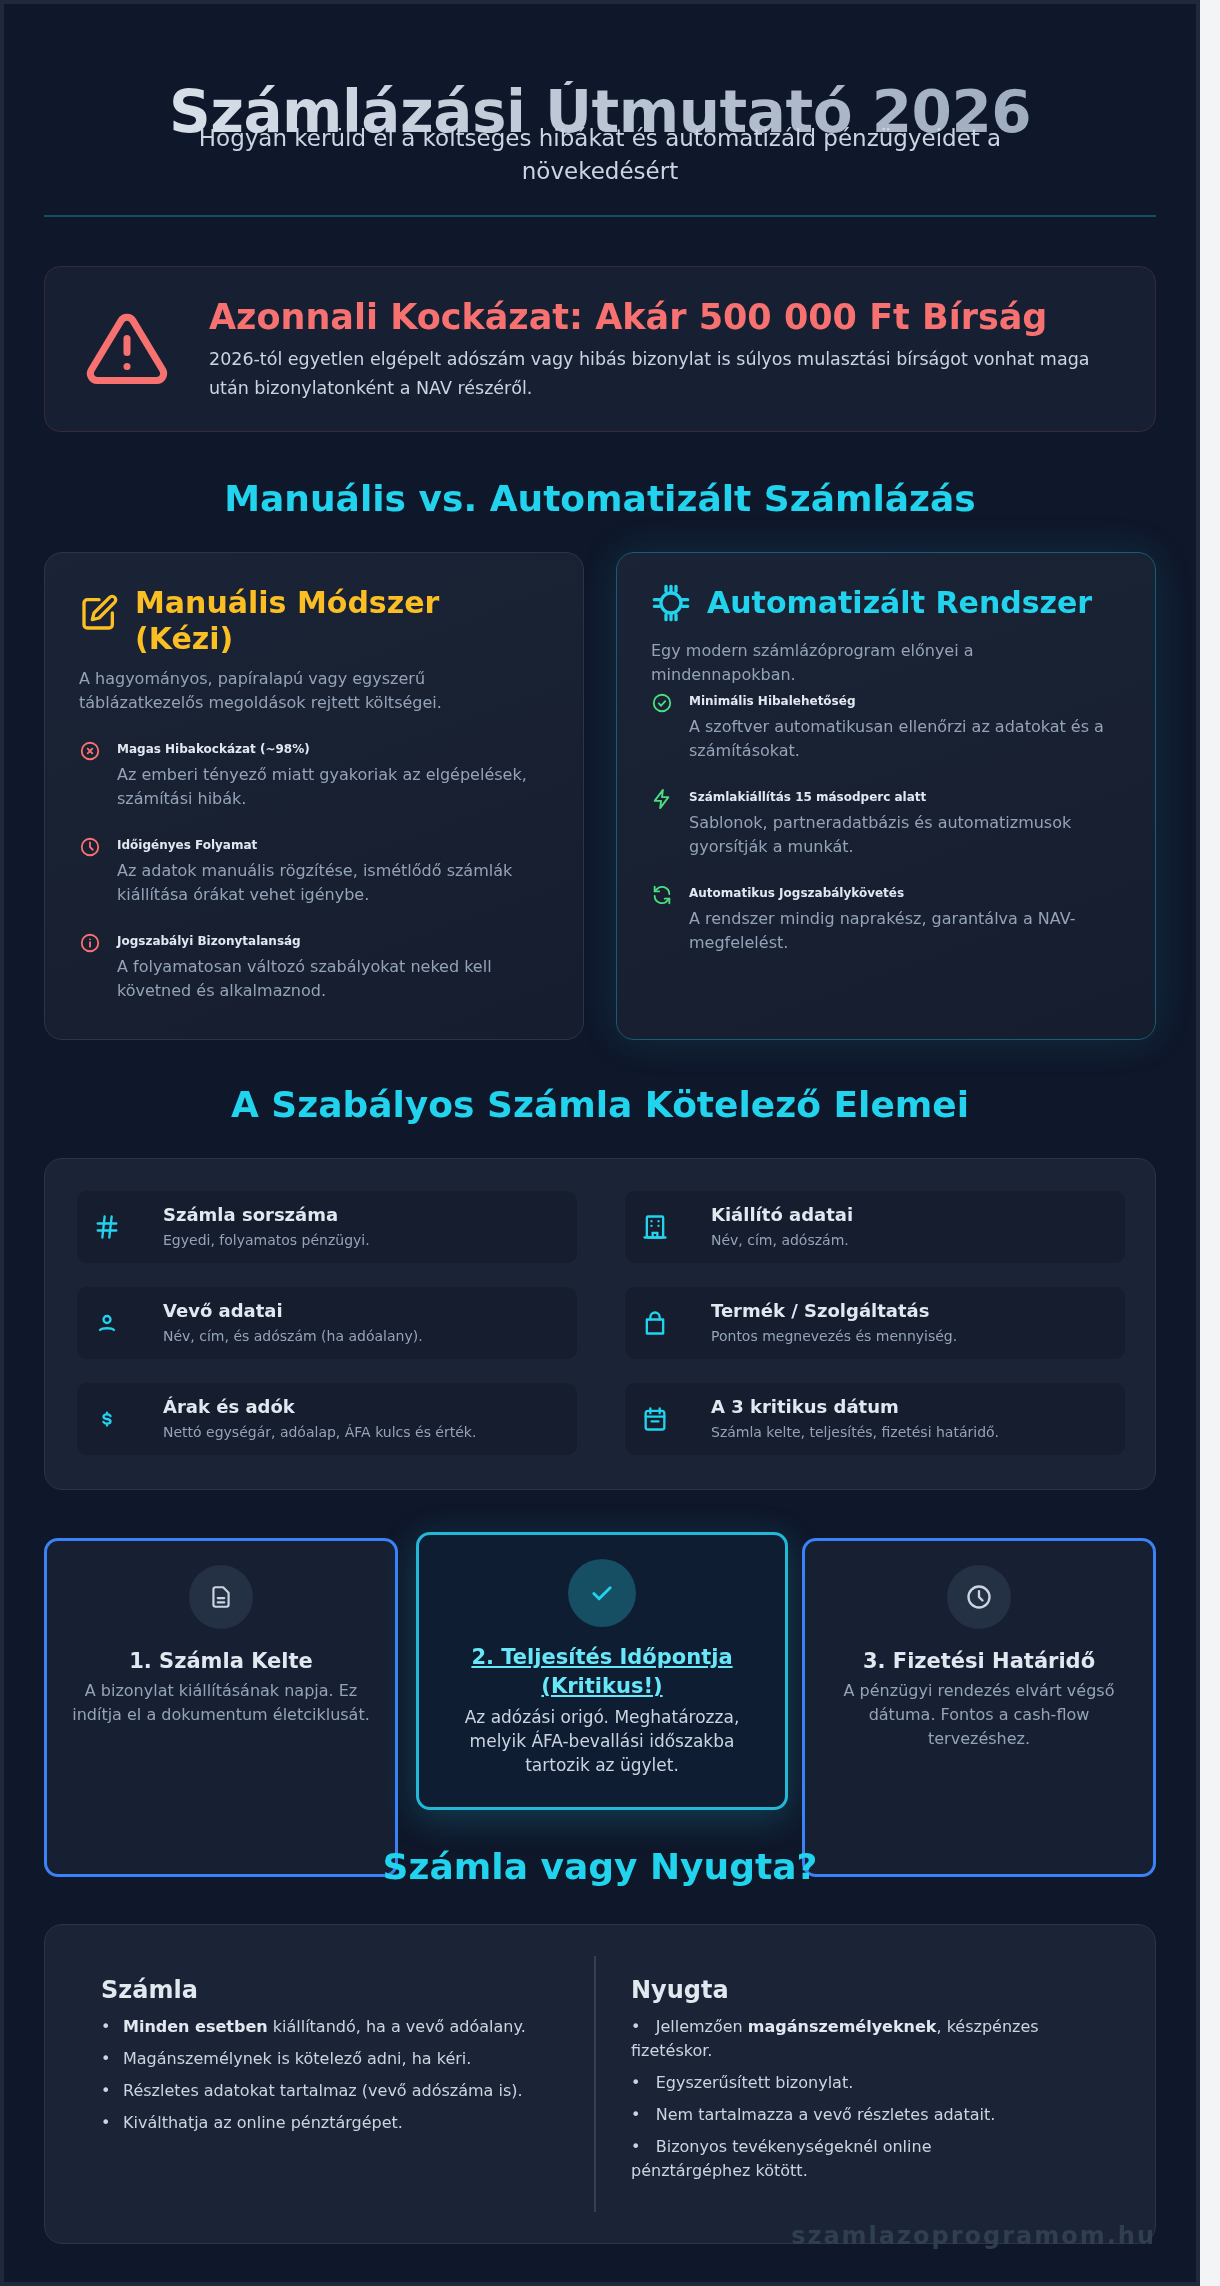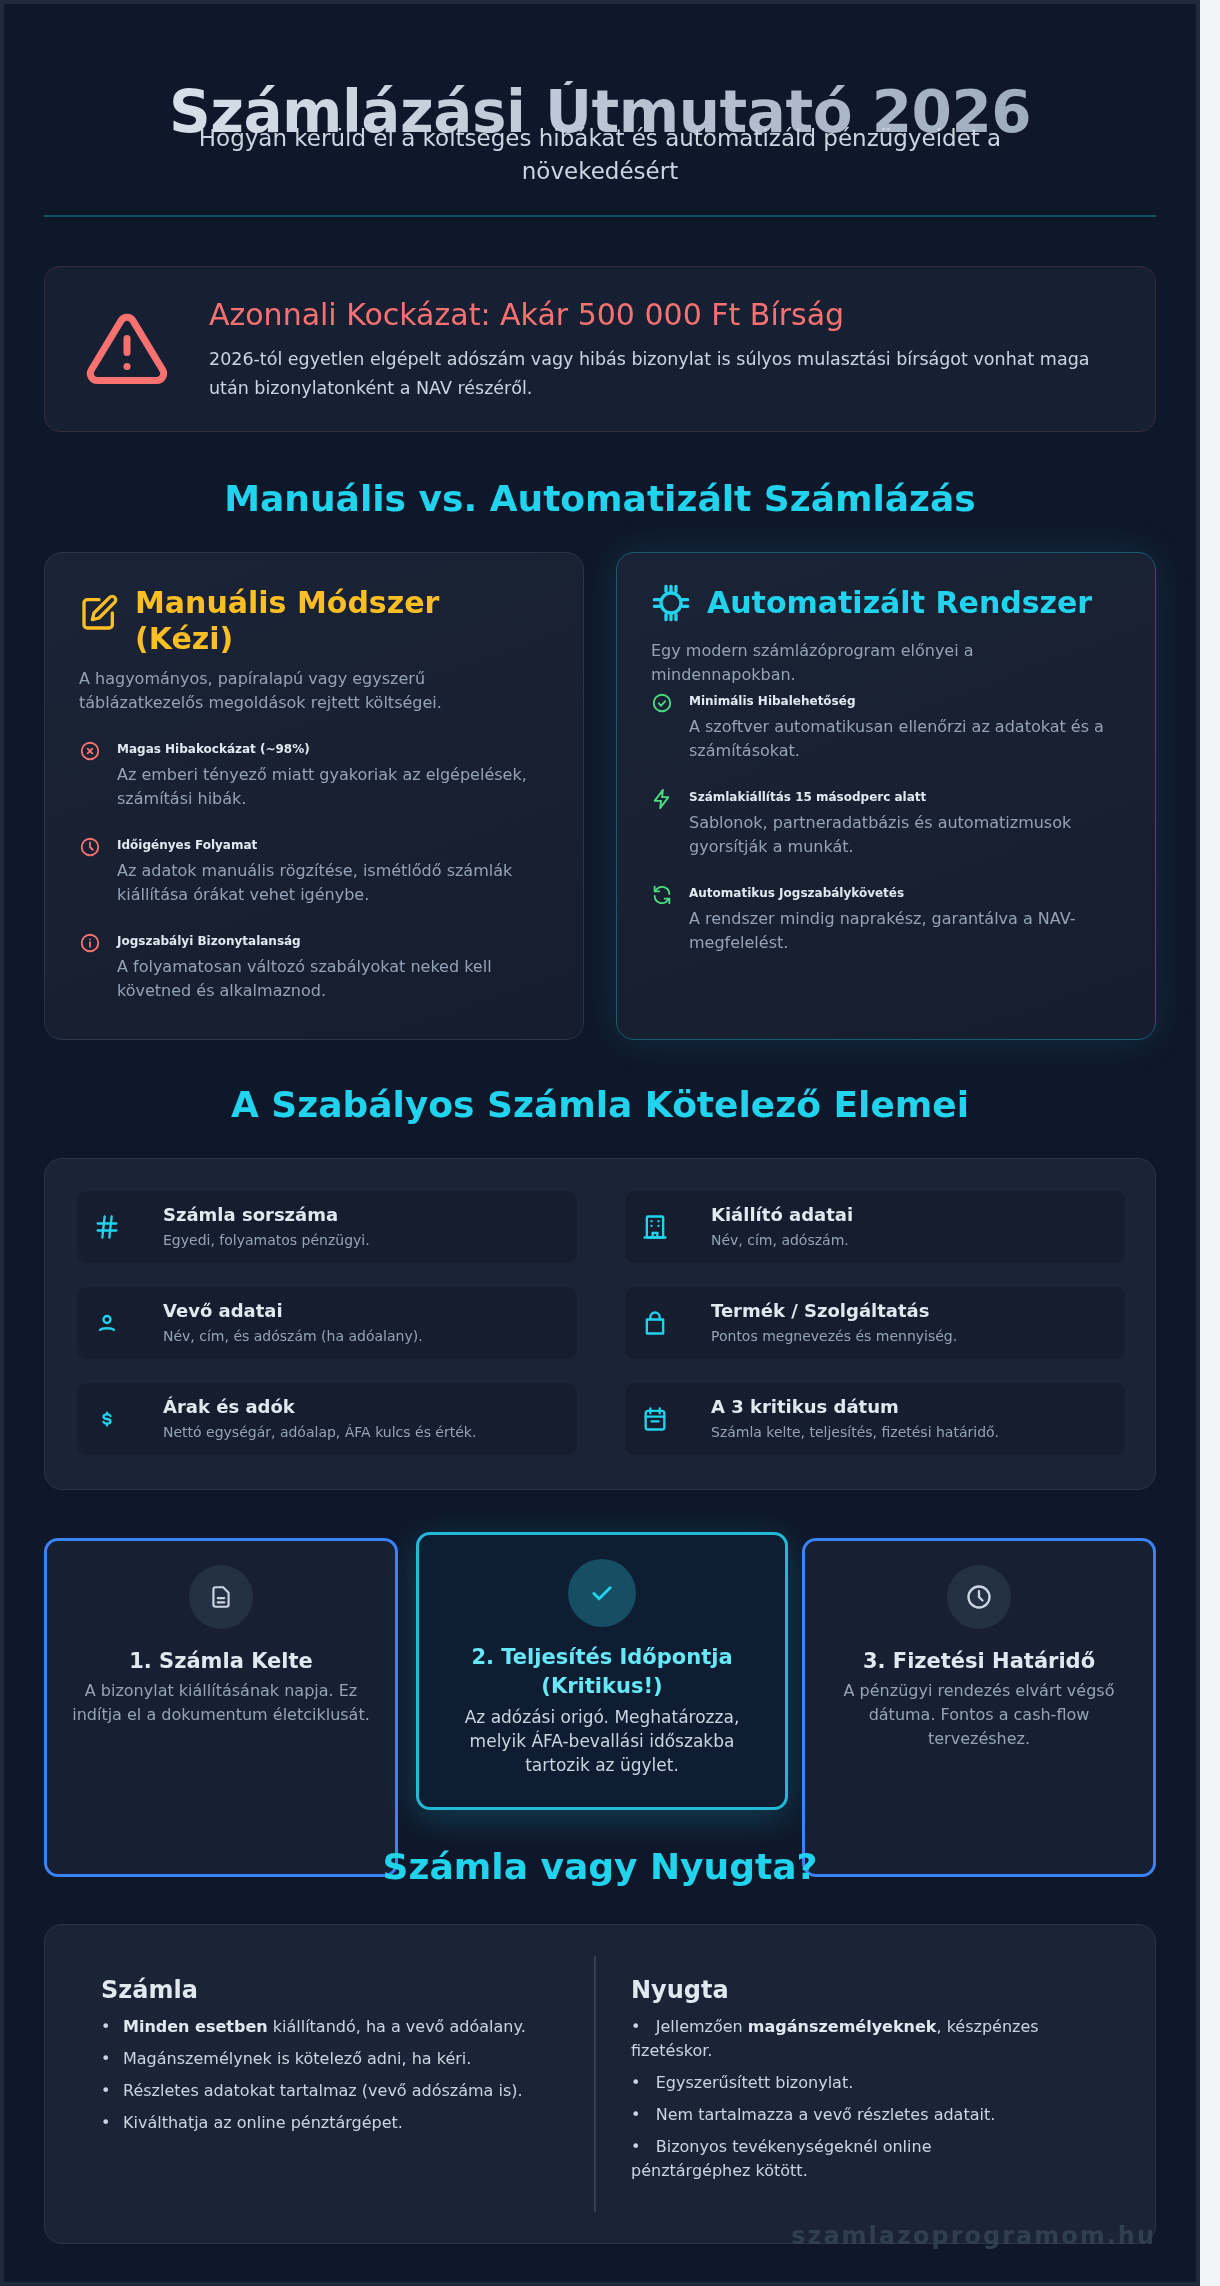--- a/index.html
+++ b/index.html
@@ -25,21 +25,21 @@
   }
   .divider { left: 40px; width: 1112px; top: 211px; height: 2px; background: #164e63; }
 
   .card {
     background: linear-gradient(160deg, #1b2436 0%, #151d2e 100%);
     border: 1px solid #2b3547; border-radius: 18px; padding-left: 28px;
   }
   
   .alert { left: 40px; top: 262px; width: 1112px; height: 166px; background: #172033; border: 1px solid #3a2a38; border-radius: 16px; }
   .alert-icon { left: 40px; top: 40px; width: 84px; height: 84px; }
-  .alert-title { left: 164px; top: 30px; font-size: 30px; font-weight: normal; color: #f87171; }
+  .alert-title { left: 164px; top: 30px; font-size: 35px; font-weight: bold; color: #f87171; }
   .alert-text { left: 164px; top: 78px; width: 920px; font-size: 17.5px; line-height: 29px; color: #cbd5e1; }
 
   .section-h2 { left: 0; width: 1192px; text-align: center; font-size: 36px; font-weight: bold; color: #22d3ee; }
 
   
   .mcard { left: 40px; top: 548px; width: 540px; height: 488px; }
   .acard { left: 612px; top: 548px; width: 540px; height: 488px;
            border: 1px solid #155e75; box-shadow: 0 0 40px rgba(34,211,238,0.12); }
   .card-head { position: absolute; left: 34px; top: 32px; display: flex; align-items: flex-start; gap: 16px; }
   .card-head .ic { width: 40px; height: 40px; flex: none; margin-top: 8px; }
@@ -58,21 +58,21 @@
   .elem .ei { width: 28px; height: 28px; margin-left: 16px; margin-right: 26px; flex: none; }
   .elem .et { font-size: 18px; font-weight: bold; color: #e2e8f0; line-height: 22px; }
   .elem .ed { font-size: 14px; color: #94a3b8; line-height: 20px; margin-top: 4px; }
 
   
   .dcard { position: absolute; top: 1534px; height: 339px; text-align: center; background: #172033; border: 3px solid #3b82f6; border-radius: 14px; }
   .dcard.hl { top: 1528px; height: 278px; background: #0f1d33; border: 3px solid #22b8d6; box-shadow: 0 8px 36px rgba(34,211,238,0.22); }
   .dcirc { position: absolute; left: 50%; transform: translateX(-50%); width: 64px; height: 64px; border-radius: 50%; background: #243044; display: flex; align-items: center; justify-content: center; }
   .dcard.hl .dcirc { background: #164e63; width: 68px; height: 68px; }
   .dtitle { position: absolute; left: 10px; right: 10px; font-size: 21px; font-weight: bold; color: #e2e8f0; line-height: 29px; }
-  .dcard.hl .dtitle { color: #67e8f9; }
+  .dcard.hl .dtitle { color: #67e8f9; text-decoration: underline; }
   .ddesc { position: absolute; left: 20px; right: 20px; font-size: 16px; line-height: 24px; color: #94a3b8; }
   .dcard.hl .ddesc { color: #cbd5e1; font-size: 17px; }
 
   
   .rc { left: 40px; top: 1920px; width: 1112px; height: 320px; background: #1b2436; }
   .rcol { position: absolute; top: 50px; }
   .rcol h4 { font-size: 24px; font-weight: bold; color: #e2e8f0; line-height: 30px; margin-bottom: 10px; }
   .rcol ul { list-style: none; }
   .rcol li { font-size: 16px; line-height: 24px; color: #cbd5e1; margin-bottom: 8px; }
   .rcol li b { color: #e2e8f0; }

